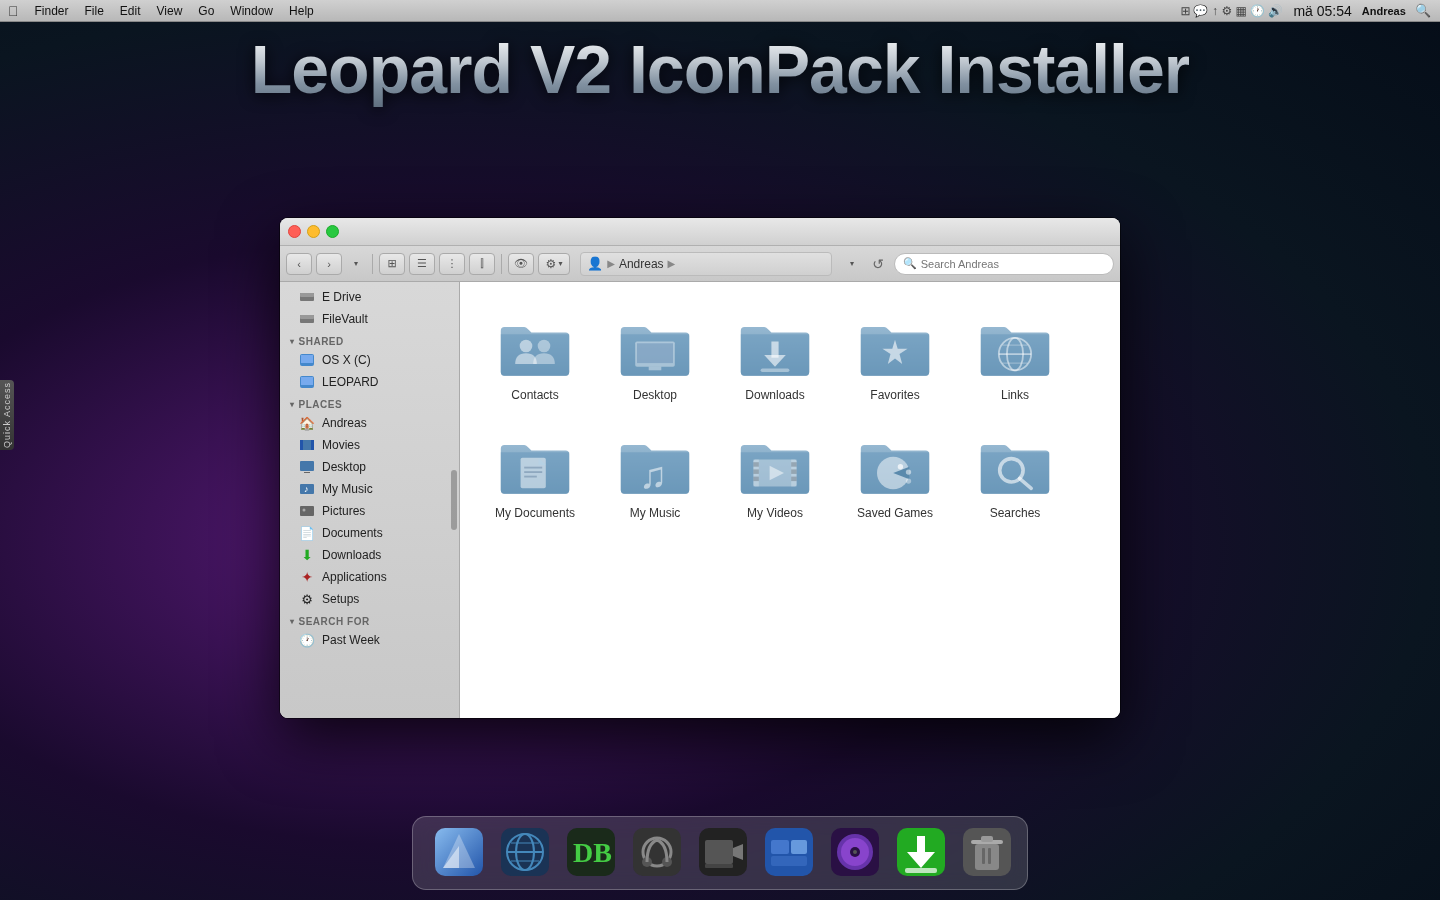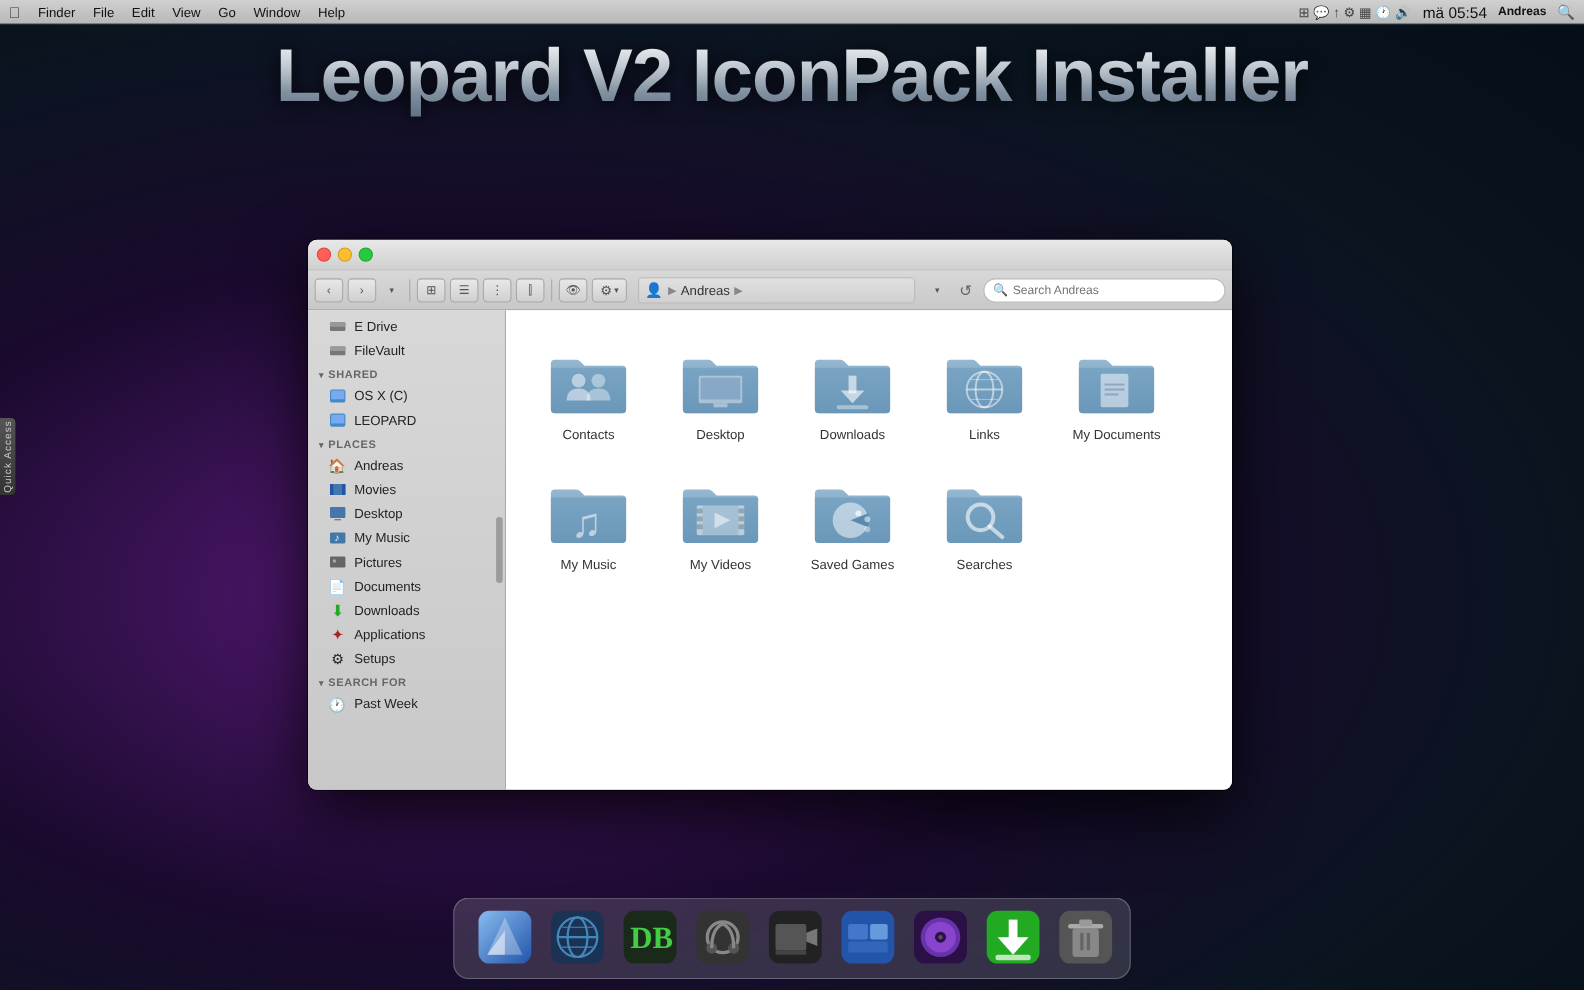--- a/index.html
+++ b/index.html
@@ -643,20 +643,35 @@
           <path d="M2,18 Q2,14 6,14 L28,14 Q30,14 32,16 L36,20 L74,20 Q78,20 78,24 L78,64 Q78,68 74,68 L6,68 Q2,68 2,64 Z" fill="url(#fg3)" opacity="0.9"></path>
           <path d="M2,22 L78,22 L78,64 Q78,68 74,68 L6,68 Q2,68 2,64 Z" fill="#6a9abc" opacity="0.6"></path>
 
           <rect x="36" y="30" width="8" height="18" fill="rgba(255,255,255,0.6)"></rect>
           <polygon points="28,45 52,45 40,58" fill="rgba(255,255,255,0.6)"></polygon>
           <rect x="24" y="60" width="32" height="4" rx="2" fill="rgba(255,255,255,0.4)"></rect>
         </svg>
         <span class="folder-label">Downloads</span>
       </div>
 
+      <div class="folder-item">
+        <svg class="folder-svg" viewBox="0 0 80 70">
+          <defs>
+            <linearGradient id="fg4" x1="0" y1="0" x2="0" y2="1">
+              <stop offset="0%" stop-color="#8ab0cc"></stop>
+              <stop offset="100%" stop-color="#5a8aac"></stop>
+            </linearGradient>
+          </defs>
+          <path d="M2,18 Q2,14 6,14 L28,14 Q30,14 32,16 L36,20 L74,20 Q78,20 78,24 L78,64 Q78,68 74,68 L6,68 Q2,68 2,64 Z" fill="url(#fg4)" opacity="0.9"></path>
+          <path d="M2,22 L78,22 L78,64 Q78,68 74,68 L6,68 Q2,68 2,64 Z" fill="#6a9abc" opacity="0.6"></path>
+
+          <polygon points="40,28 43,38 54,38 45,44 48,55 40,49 32,55 35,44 26,38 37,38" fill="rgba(255,255,255,0.6)"></polygon>
+        </svg>
+        <span class="folder-label">Favorites</span>
+      </div>
 
       <div class="folder-item">
         <svg class="folder-svg" viewBox="0 0 80 70">
           <defs>
             <linearGradient id="fg5" x1="0" y1="0" x2="0" y2="1">
               <stop offset="0%" stop-color="#8ab0cc"></stop>
               <stop offset="100%" stop-color="#5a8aac"></stop>
             </linearGradient>
           </defs>
           <path d="M2,18 Q2,14 6,14 L28,14 Q30,14 32,16 L36,20 L74,20 Q78,20 78,24 L78,64 Q78,68 74,68 L6,68 Q2,68 2,64 Z" fill="url(#fg5)" opacity="0.9"></path>

